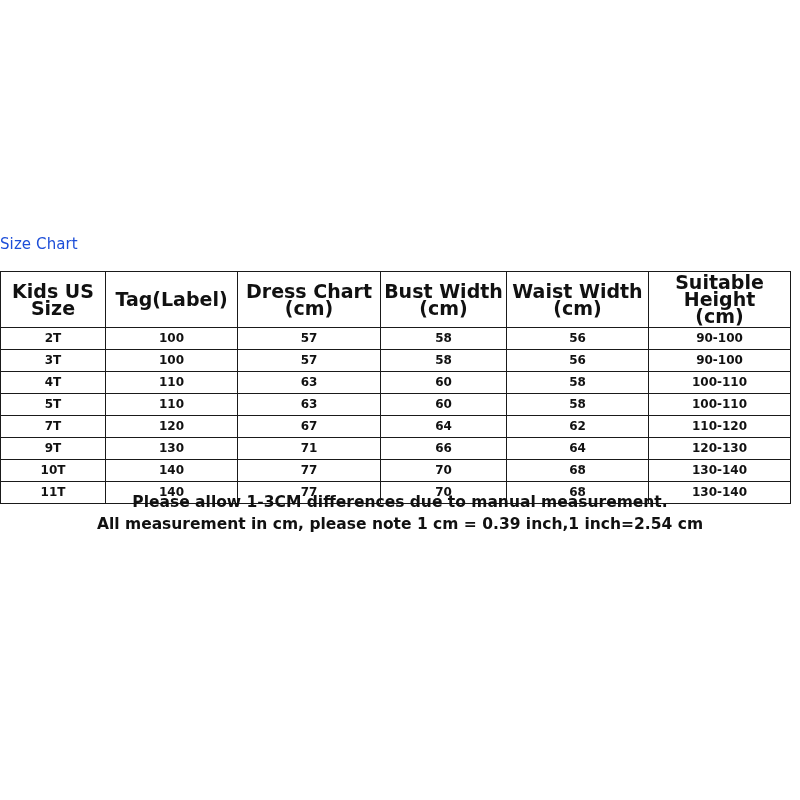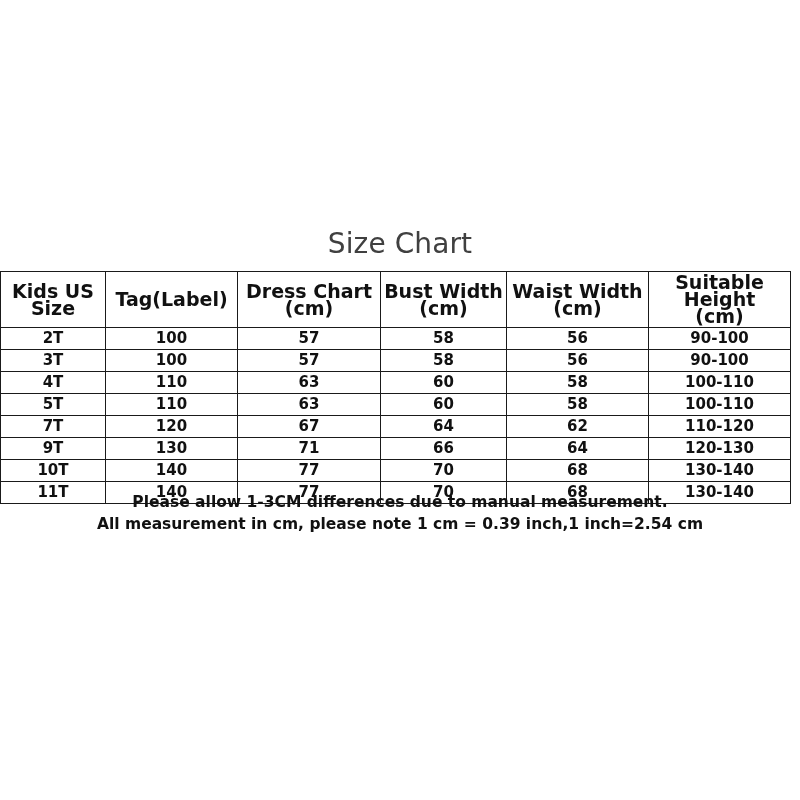--- a/index.html
+++ b/index.html
@@ -22,25 +22,24 @@
     width: 800px;
     height: 800px;
   }
 
   
   .chart-title {
     position: absolute;
     top: 231px;
     left: 0;
     width: 800px;
-    text-align: center;
-    font-size: 28px;
+    font-size: 15px;
     font-weight: 400;
     letter-spacing: 0.1px;
-    color: #404040;
+    color: #1d4ed8;
     line-height: 26px;
   }
 
   
   .size-table-wrap {
     position: absolute;
     top: 271px;
     left: 0px;
     width: 790px;
   }
@@ -62,21 +61,21 @@
 
   table.size-table th {
     font-size: 19px;
     font-weight: 700;
     height: 45px;
     line-height: 17px;
     padding: 2px 1px;
   }
 
   table.size-table td {
-    font-size: 15px;
+    font-size: 12px;
     font-weight: 700;
     height: 21px;
     line-height: 19px;
   }
 
   .th-line1 { display: block; }
   .th-line2 { display: block; }
 
   
   col.c0 { width: 105px; }

